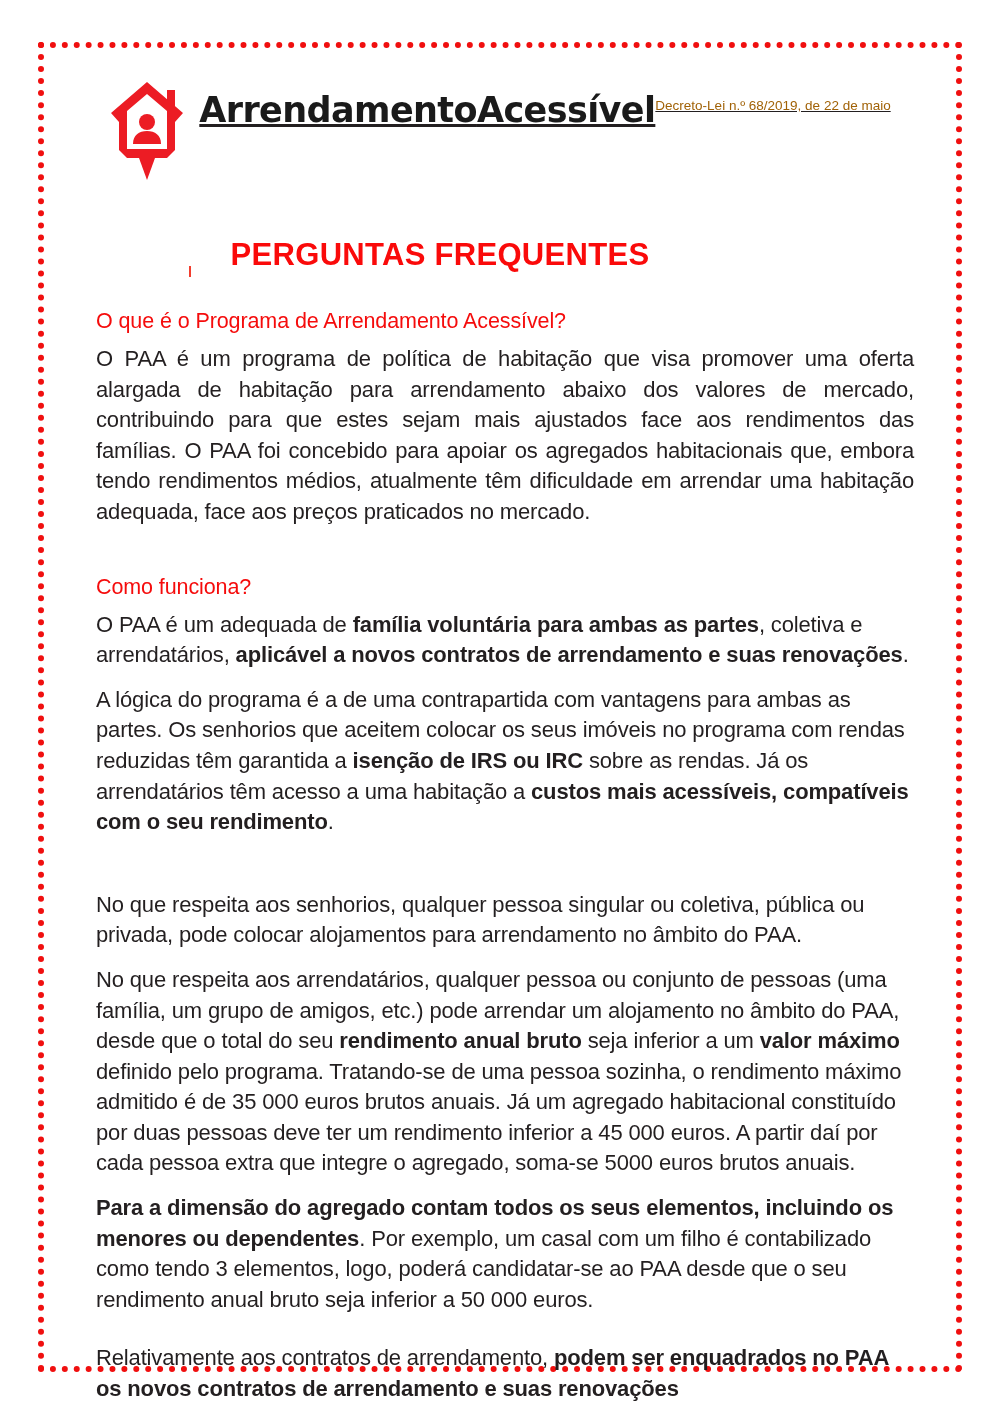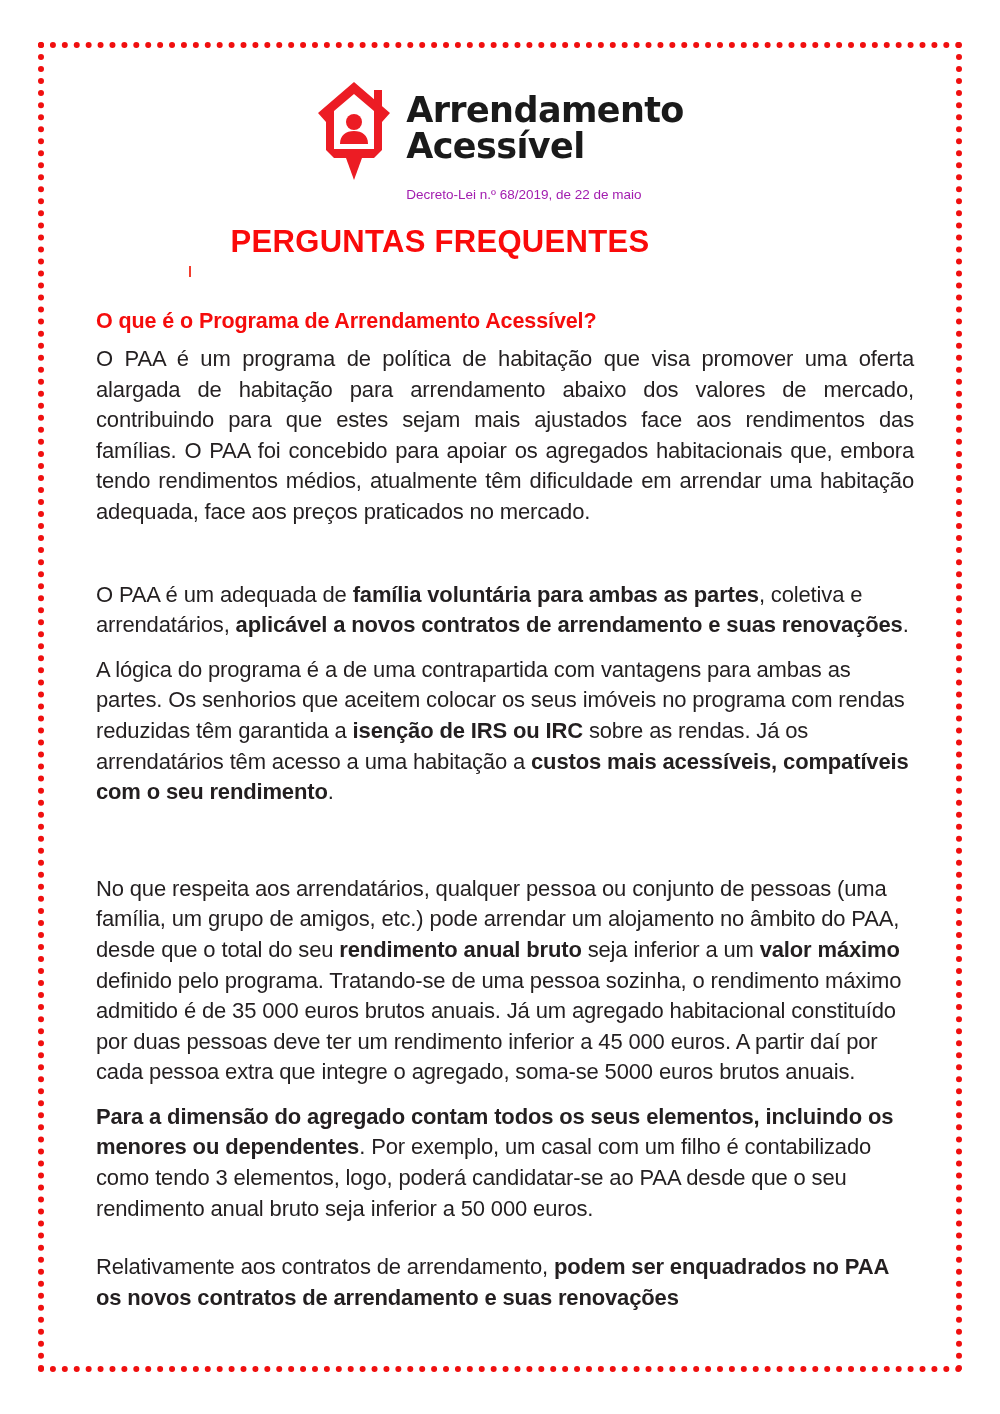--- a/index.html
+++ b/index.html
@@ -53,46 +53,47 @@
     gap: 14px;
   }
   .logo-mark {
     width: 76px;
     height: 100px;
     flex: 0 0 auto;
     margin-top: 2px;
   }
   .logo-text {
     display: flex;
-    flex-direction: column;
+    flex-direction: row;
     padding-top: 14px;
+    text-decoration: underline;
   }
   .logo-word1, .logo-word2 {
     font-family: "DejaVu Sans", sans-serif;
     font-weight: bold;
     font-size: 35px;
     line-height: 36px;
     letter-spacing: -0.6px;
     color: #1a1a1a;
     white-space: nowrap;
   }
   .logo-sub {
     font-family: "Liberation Sans", sans-serif;
     font-size: 13.5px;
     line-height: 18px;
-    color: #a21caf;
-    margin-top: 22px;
+    color: #a16207;
+    margin-top: 5px;
     white-space: nowrap;
   }
 
   
   .doc-title {
     position: absolute;
     left: 0;
-    top: 224px;
+    top: 237px;
     width: 880px;
     text-align: center;
     font-family: "Liberation Sans", sans-serif;
     font-weight: bold;
     font-size: 31px;
     letter-spacing: 0.3px;
     color: #fa0a0a;
   }
 
   
@@ -109,21 +110,21 @@
   .content {
     position: absolute;
     left: 96px;
     top: 306px;
     width: 818px;
   }
 
   h2.section-heading {
     margin: 0;
     font-family: "Liberation Sans", sans-serif;
-    font-weight: bold;
+    font-weight: normal;
     font-size: 21.5px;
     line-height: 30px;
     color: #f50c0c;
     letter-spacing: -0.1px;
   }
 
   p.para {
     margin: 0;
     font-family: "Liberation Sans", sans-serif;
     font-size: 22px;
@@ -169,26 +170,28 @@
 
   <div class="doc-title">PERGUNTAS FREQUENTES</div>
 
   <div class="stray-mark"></div>
 
   <div class="content">
       <h2 class="section-heading">O que é o Programa de Arrendamento Acessível?</h2>
       <div class="gap-sm"></div>
       <p class="para justify"><span>O PAA é um programa de política de habitação que visa promover uma oferta alargada de habitação para arrendamento abaixo dos valores de mercado, contribuindo para que estes sejam mais ajustados face aos rendimentos das famílias. O PAA foi concebido para apoiar os agregados habitacionais que, embora tendo rendimentos médios, atualmente têm dificuldade em arrendar uma habitação adequada, face aos preços praticados no mercado.</span></p>
       <div class="gap-xl"></div>
+      <h2 class="section-heading">Como funciona?</h2>
       <div class="gap-sm"></div>
       <p class="para"><span>O PAA é um adequada de </span><b>família voluntária para ambas as partes</b><span>, coletiva e arrendatários, </span><b>aplicável a novos contratos de arrendamento e suas renovações</b><span>.</span></p>
       <div class="gap-md"></div>
       <p class="para"><span>A lógica do programa é a de uma contrapartida com vantagens para ambas as partes. Os senhorios que aceitem colocar os seus imóveis no programa com rendas reduzidas têm garantida a </span><b>isenção de IRS ou IRC</b><span> sobre as rendas. Já os arrendatários têm acesso a uma habitação a </span><b>custos mais acessíveis, compatíveis com o seu rendimento</b><span>.</span></p>
       <div class="gap-xl"></div>
       <div class="gap-sm"></div>
+      <p class="para"><span>No que respeita aos senhorios, qualquer pessoa singular ou coletiva, pública ou privada, pode colocar alojamentos para arrendamento no âmbito do PAA.</span></p>
       <div class="gap-md"></div>
       <p class="para"><span>No que respeita aos arrendatários, qualquer pessoa ou conjunto de pessoas (uma família, um grupo de amigos, etc.) pode arrendar um alojamento no âmbito do PAA, desde que o total do seu </span><b>rendimento anual bruto</b><span> seja inferior a um </span><b>valor máximo</b><span> definido pelo programa. Tratando-se de uma pessoa sozinha, o rendimento máximo admitido é de 35 000 euros brutos anuais. Já um agregado habitacional constituído por duas pessoas deve ter um rendimento inferior a 45 000 euros. A partir daí por cada pessoa extra que integre o agregado, soma-se 5000 euros brutos anuais.</span></p>
       <div class="gap-md"></div>
       <p class="para"><b>Para a dimensão do agregado contam todos os seus elementos, incluindo os menores ou dependentes</b><span>. Por exemplo, um casal com um filho é contabilizado como tendo 3 elementos, logo, poderá candidatar-se ao PAA desde que o seu rendimento anual bruto seja inferior a 50 000 euros.</span></p>
       <div class="gap-md"></div>
       <div class="gap-md"></div>
       <p class="para"><span>Relativamente aos contratos de arrendamento, </span><b>podem ser enquadrados no PAA os novos contratos de arrendamento e suas renovações</b></p>
     </div>
 
 </div>

